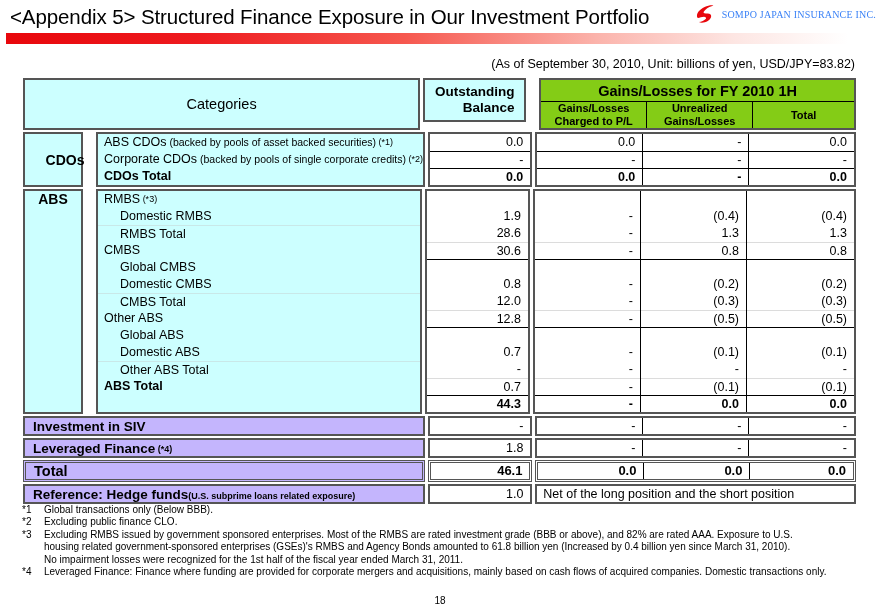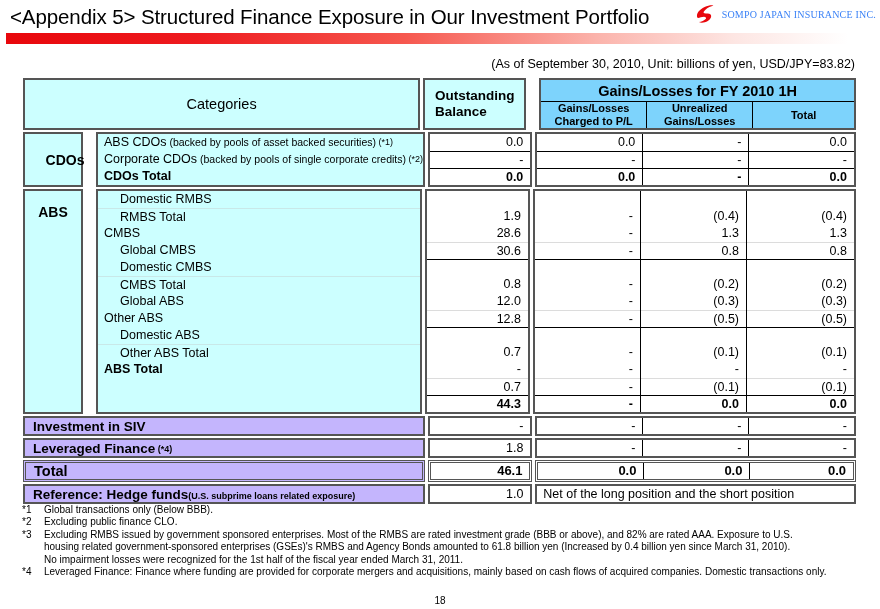--- a/index.html
+++ b/index.html
@@ -92,32 +92,32 @@
   }
   .hdr-balance {
     width: 105px;
     margin-left: 3px;
     background: #ccffff;
     border: 2px solid #555;
     box-sizing: border-box;
     display: flex;
     align-items: center;
     justify-content: center;
-    text-align: left;
+    text-align: right;
     font-weight: bold;
     font-size: 13.5px;
     line-height: 16px;
-    height: 52px;
+    height: 44px;
   }
   .hdr-gains {
     width: 323px;
     margin-left: 13px;
     border: 2px solid #555;
     box-sizing: border-box;
-    background: #7dd3fc;
+    background: #84cc16;
     height: 52px;
     display: flex;
     flex-direction: column;
   }
   .hdr-gains-title {
     height: 24px;
     display: flex;
     align-items: center;
     justify-content: center;
     font-weight: bold;
@@ -148,21 +148,21 @@
     margin-top: 2px;
   }
   .group-tag {
     width: 60px;
     background: #ccffff;
     border: 2px solid #555;
     box-sizing: border-box;
     font-weight: bold;
     font-size: 14px;
     text-align: center;
-    padding-top: 13px;
+    padding-top: 0;
   }
   .group-tag.centered {
     display: flex;
     align-items: center;
     justify-content: center;
     padding-top: 0;
     padding-left: 24px;
   }
   .group-rows {
     margin-left: 13px;
@@ -388,28 +388,29 @@
           <div class="gcol g3">
             <div class="cellnum">0.0</div>
             <div class="cellnum rule">-</div>
             <div class="cellnum rule bold">0.0</div>
           </div>
         </div>
       </div>
       <div class="group-block">
         <div class="group-tag">ABS</div>
         <div class="group-rows">
+          <div class="name-row"><span>RMBS</span><span class="fnote"> (*3)</span></div>
           <div class="name-row sub"><span>Domestic RMBS</span></div>
           <div class="name-row sub sep"><span>RMBS Total</span></div>
           <div class="name-row"><span>CMBS</span></div>
           <div class="name-row sub"><span>Global CMBS</span></div>
           <div class="name-row sub"><span>Domestic CMBS</span></div>
           <div class="name-row sub sep"><span>CMBS Total</span></div>
+          <div class="name-row"><span>Other ABS</span></div>
           <div class="name-row sub"><span>Global ABS</span></div>
-          <div class="name-row"><span>Other ABS</span></div>
           <div class="name-row sub"><span>Domestic ABS</span></div>
           <div class="name-row sub sep"><span>Other ABS Total</span></div>
           <div class="name-row bold"><span>ABS Total</span></div>
         </div>
         <div class="num-col-bal">
           <div class="cellnum"></div>
           <div class="cellnum">1.9</div>
           <div class="cellnum">28.6</div>
           <div class="cellnum hair">30.6</div>
           <div class="cellnum rule"></div>

